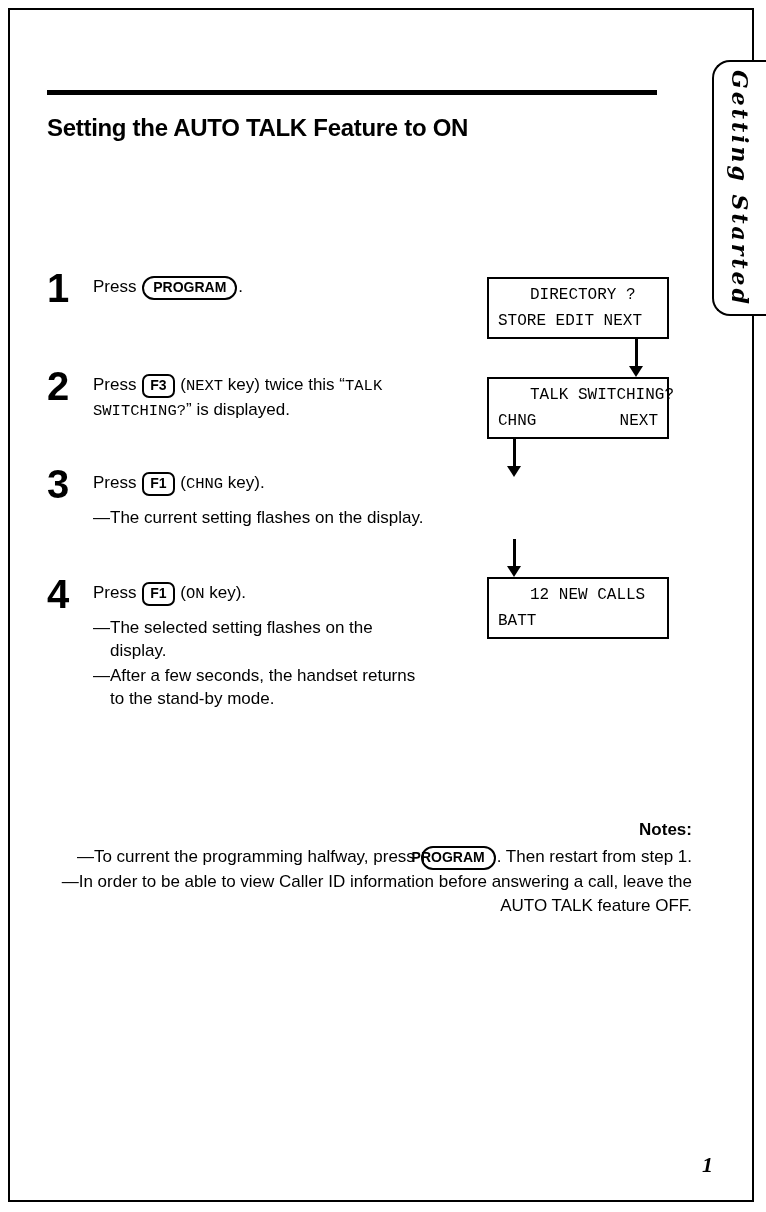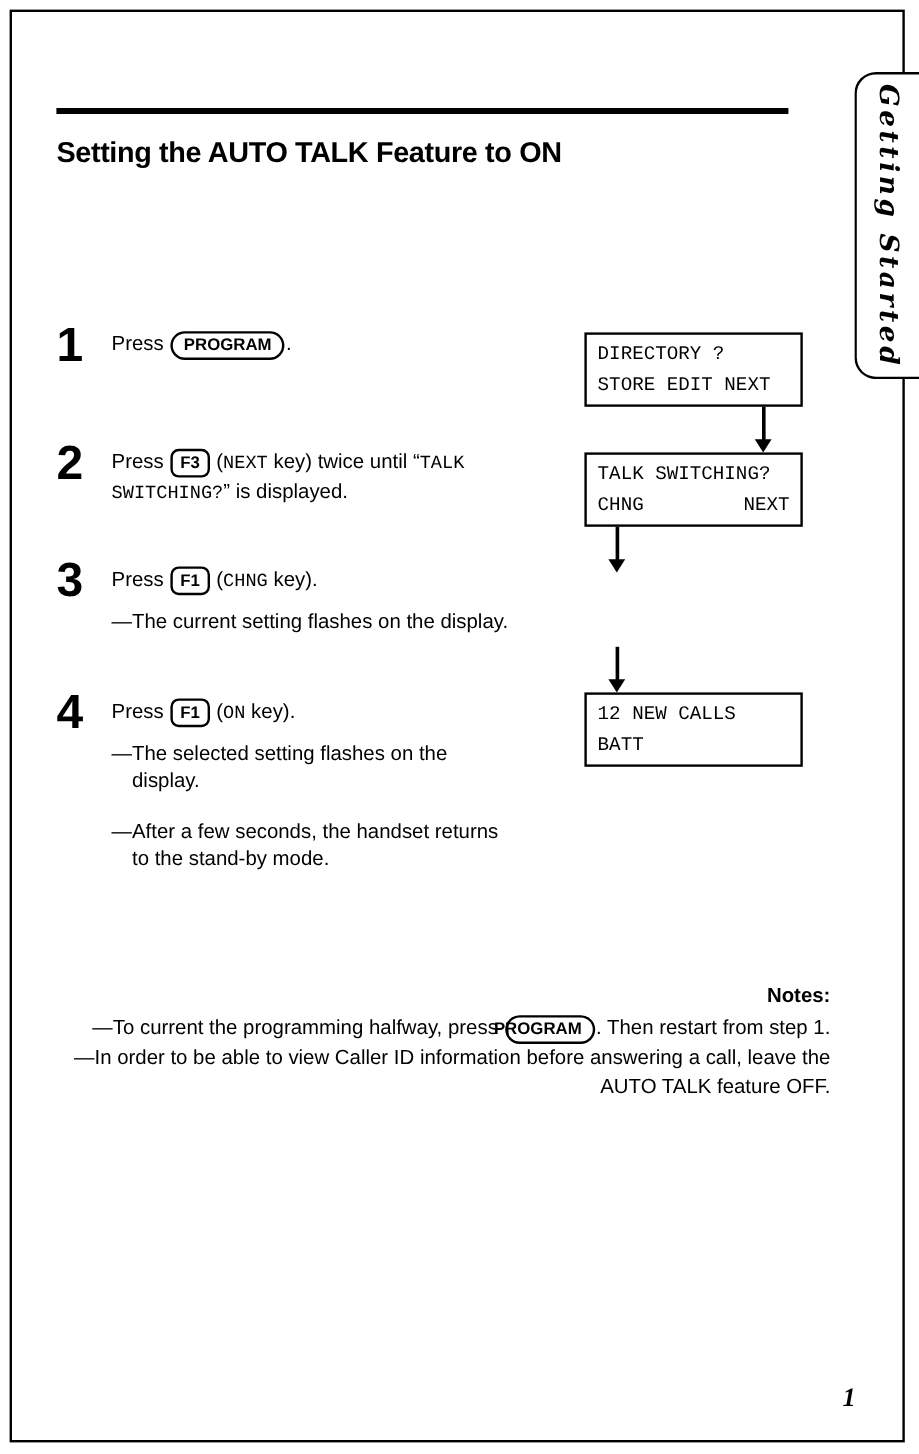--- a/index.html
+++ b/index.html
@@ -50,21 +50,21 @@
   .step-line { margin:0; }
   .step-note { margin:10px 0 0; max-width:322px; padding-left:17px; text-indent:-17px; }
   
   .displays { position:absolute; left:487px; top:277px; width:182px; height:365px; }
   .lcd {
     position:absolute; left:0; width:182px; height:62px;
     border:2px solid #000; box-sizing:border-box; background:#fff;
     font-family:"Liberation Mono","DejaVu Sans Mono",monospace; font-size:16px;
     padding:7px 9px; display:flex; flex-direction:column; justify-content:space-between;
   }
-  .lcd-l1 { white-space:pre; }
+  .lcd-l1 { white-space:pre;margin-left:32px; }
   .lcd-l2 { display:flex; justify-content:space-between; white-space:pre; }
   .arrow { position:absolute; width:3px; background:#000; }
   .arrow::after {
     content:""; position:absolute; left:-6px; bottom:-10px; width:0; height:0;
     border-left:7.5px solid transparent; border-right:7.5px solid transparent;
     border-top:11px solid #000;
   }
   
   .notes { position:absolute; left:47px; top:818px; width:645px; font-size:17px; line-height:24px;text-align:right; }
   .notes-head { margin:0 0 3px; font-weight:bold; }
@@ -95,38 +95,38 @@
     <div class="step" style="top:0;">
       <div class="step-num">1</div>
       <div class="step-body">
         <p class="step-line"><span>Press </span><span class="keycap stadium">PROGRAM</span><span>.</span></p>
       </div>
     </div>
 
     <div class="step" style="top:98px;">
       <div class="step-num">2</div>
       <div class="step-body">
-        <p class="step-line" style="max-width:362px;"><span>Press </span><span class="keycap">F3</span><span> (</span><span class="mono">NEXT</span><span> key) twice until “</span><span class="mono">TALK SWITCHING?</span><span>” is displayed.</span></p>
+        <p class="step-line" style="max-width:362px;"><span>Press </span><span class="keycap">F3</span><span> (</span><span class="mono">NEXT</span><span> key) twice this “</span><span class="mono">TALK SWITCHING?</span><span>” is displayed.</span></p>
       </div>
     </div>
 
     <div class="step" style="top:196px;">
       <div class="step-num">3</div>
       <div class="step-body">
         <p class="step-line"><span>Press </span><span class="keycap">F1</span><span> (</span><span class="mono">CHNG</span><span> key).</span></p>
         <p class="step-note">—The current setting flashes on the display.</p>
       </div>
     </div>
 
     <div class="step" style="top:306px;">
       <div class="step-num">4</div>
       <div class="step-body">
         <p class="step-line"><span>Press </span><span class="keycap">F1</span><span> (</span><span class="mono">ON</span><span> key).</span></p>
         <p class="step-note">—The selected setting flashes on the display.</p>
-        <p class="step-note" style="margin-top:19px;">—After a few seconds, the handset returns to the stand-by mode.</p>
+        <p class="step-note" style="margin-top:2px;">—After a few seconds, the handset returns to the stand-by mode.</p>
       </div>
     </div>
 
   </div>
 
   <div class="displays">
 
     <div class="lcd" style="top:0;">
       <div class="lcd-l1">DIRECTORY ?</div>
       <div class="lcd-l2"><span>STORE EDIT NEXT</span><span></span></div>

